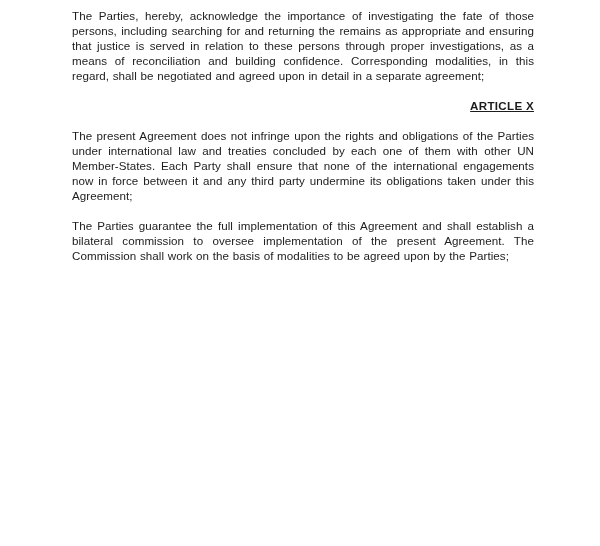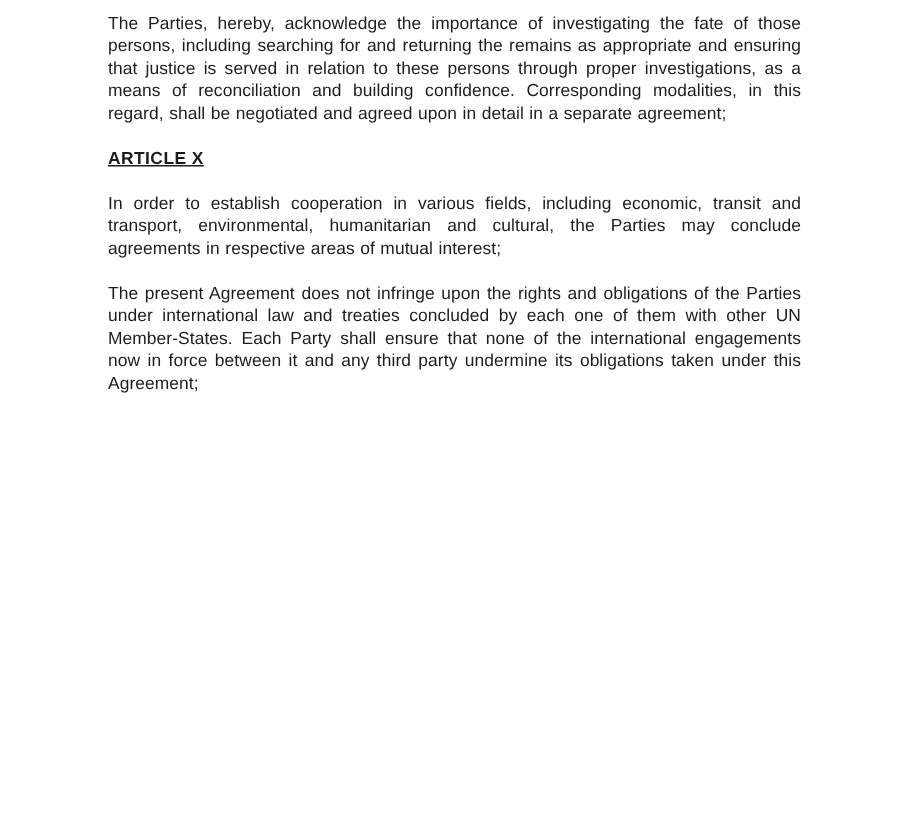--- a/index.html
+++ b/index.html
@@ -28,37 +28,37 @@
     text-align: justify;
     text-justify: inter-word;
     word-spacing: 0.4px;
     letter-spacing: 0.05px;
   }
   .doc-heading {
     margin: 15px 0 15px 0;
     font-size: 11.6px;
     line-height: 15px;
     font-weight: bold;
-    text-align: left;
+    text-align: right;
     text-decoration: underline;
     letter-spacing: 0.3px;
   }
 </style>
 </head>
 <body>
 
 <div class="page">
 
   <p class="doc-paragraph">The Parties, hereby, acknowledge the importance of investigating the fate of those persons, including searching for and returning the remains as appropriate and ensuring that justice is served in relation to these persons through proper investigations, as a means of reconciliation and building confidence. Corresponding modalities, in this regard, shall be negotiated and agreed upon in detail in a separate agreement;</p>
 
   <h2 class="doc-heading">ARTICLE X</h2>
 
-  <p class="doc-paragraph">In order to establish cooperation in various fields, including economic, transit and transport, environmental, humanitarian and cultural, the Parties may conclude agreements in respective areas of mutual interest;</p>
 
 
   <p class="doc-paragraph">The present Agreement does not infringe upon the rights and obligations of the Parties under international law and treaties concluded by each one of them with other UN Member-States. Each Party shall ensure that none of the international engagements now in force between it and any third party undermine its obligations taken under this Agreement;</p>
 
 
 
 
 
+  <p class="doc-paragraph">The Parties guarantee the full implementation of this Agreement and shall establish a bilateral commission to oversee implementation of the present Agreement. The Commission shall work on the basis of modalities to be agreed upon by the Parties;</p>
 
 </div>
 
 </body></html>

